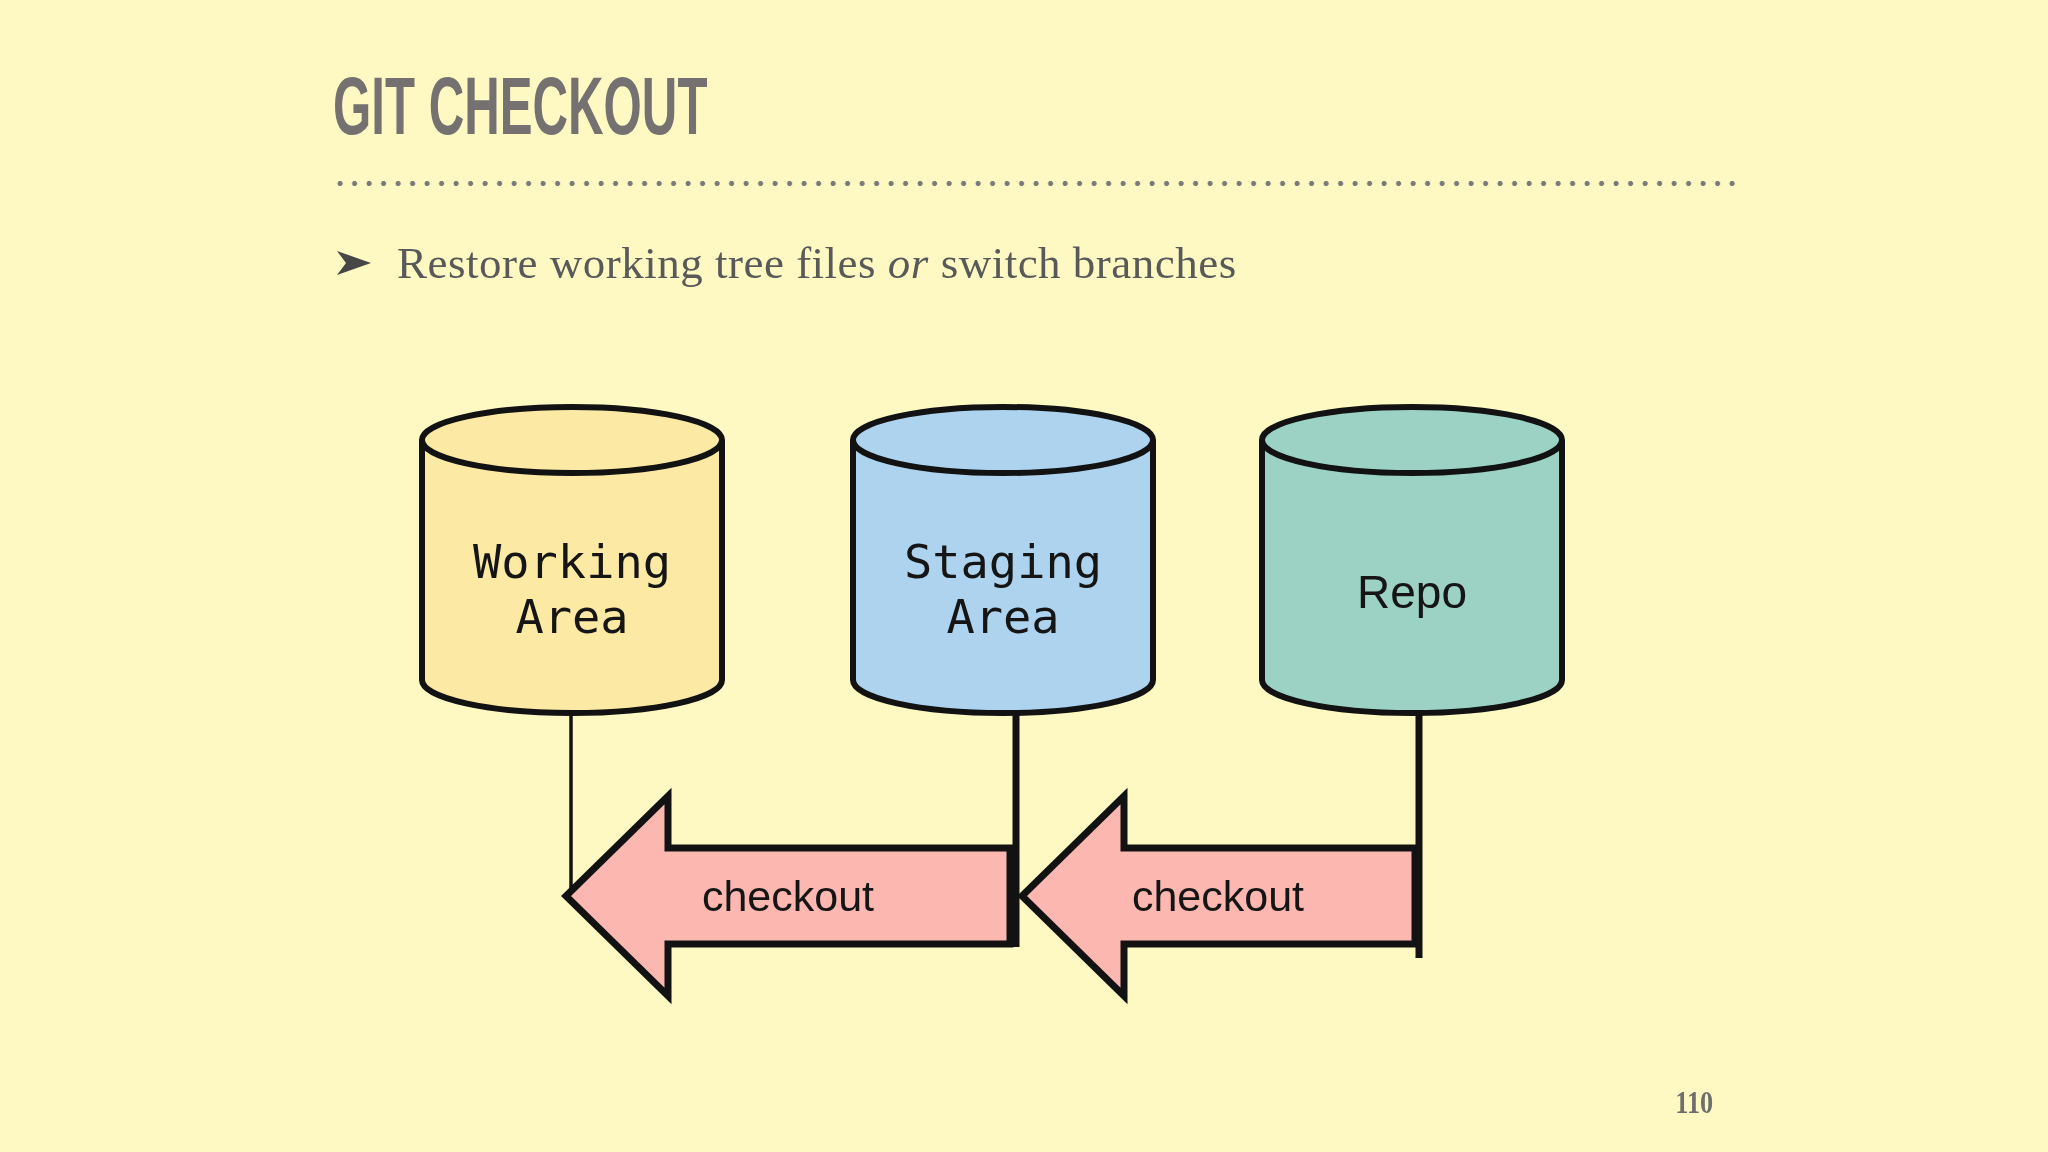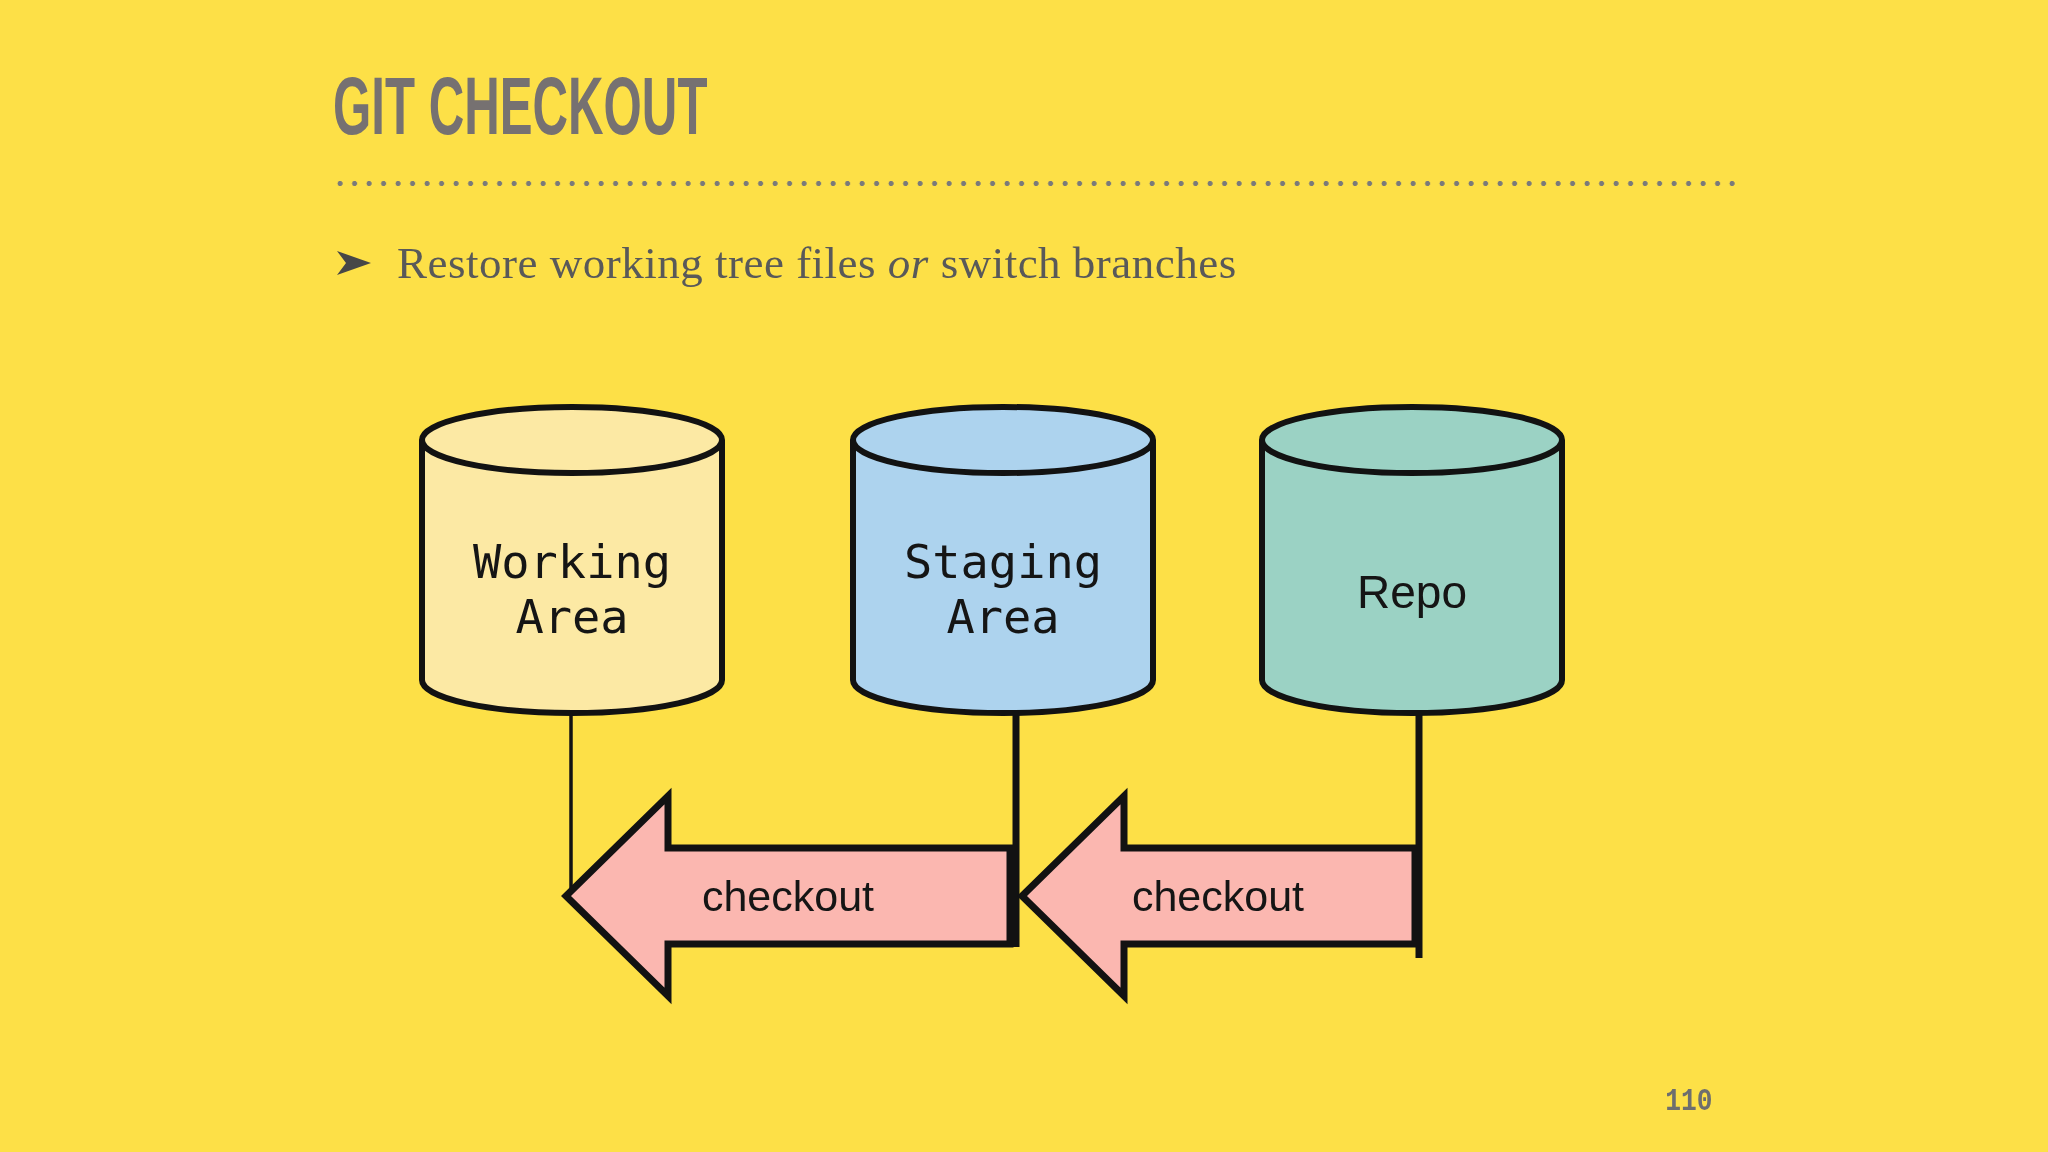--- a/index.html
+++ b/index.html
@@ -1,17 +1,17 @@
 <!DOCTYPE html>
 <html><head>
 <meta charset="utf-8">
 <style>
   html,body{margin:0;padding:0;background:#ffffff;}
   body{width:2048px;height:1152px;font-family:"Liberation Sans",sans-serif;}
-  .slide{position:relative;width:2048px;height:1152px;background:#fde047;overflow:hidden;}
+  .slide{position:relative;width:2048px;height:1152px;background:#fef9c3;overflow:hidden;}
 
   
   .title{position:absolute;left:333px;top:62px;margin:0;line-height:88px;
          font-family:"Liberation Sans",sans-serif;font-weight:bold;color:#767171;}
   .title-inner{display:inline-block;font-size:82px;letter-spacing:0px;
                transform:scaleX(0.60);transform-origin:0 50%;white-space:nowrap;}
 
   
   .divider{position:absolute;left:333px;top:180px;width:1404px;height:7px;
            background-image:radial-gradient(circle 2.6px at 7px 3.5px,#7a7a7a 2.3px,rgba(0,0,0,0) 2.8px);
@@ -30,21 +30,21 @@
   .conn-thin{stroke-width:3.5;}
   .conn-thick{stroke-width:7;}
   .arrow{stroke:#121212;stroke-width:7;stroke-linejoin:miter;}
   .cyl-body,.cyl-top{stroke:#121212;stroke-width:6;}
   .cyl-label{font-family:"DejaVu Sans Mono",monospace;font-size:47px;fill:#151515;text-anchor:middle;}
   .sans-label{font-family:"Liberation Sans",sans-serif;font-size:46px;fill:#151515;text-anchor:middle;}
   .checkout-label{font-family:"Liberation Sans",sans-serif;font-size:43px;fill:#151515;text-anchor:middle;}
 
   
   .page-number{position:absolute;right:335px;top:1086px;line-height:32px;
-               font-family:Liberation Mono, monospace;font-weight:bold;color:#6e6e6e;}
+               font-family:Liberation Serif, serif;font-weight:bold;color:#6e6e6e;}
   .page-number-inner{display:inline-block;font-size:32px;transform:scaleX(0.82);transform-origin:100% 50%;}
 </style>
 </head>
 <body>
 
 <div class="slide">
 
   <h1 class="title"><span class="title-inner">GIT CHECKOUT</span></h1>
 
   <div class="divider"></div>

